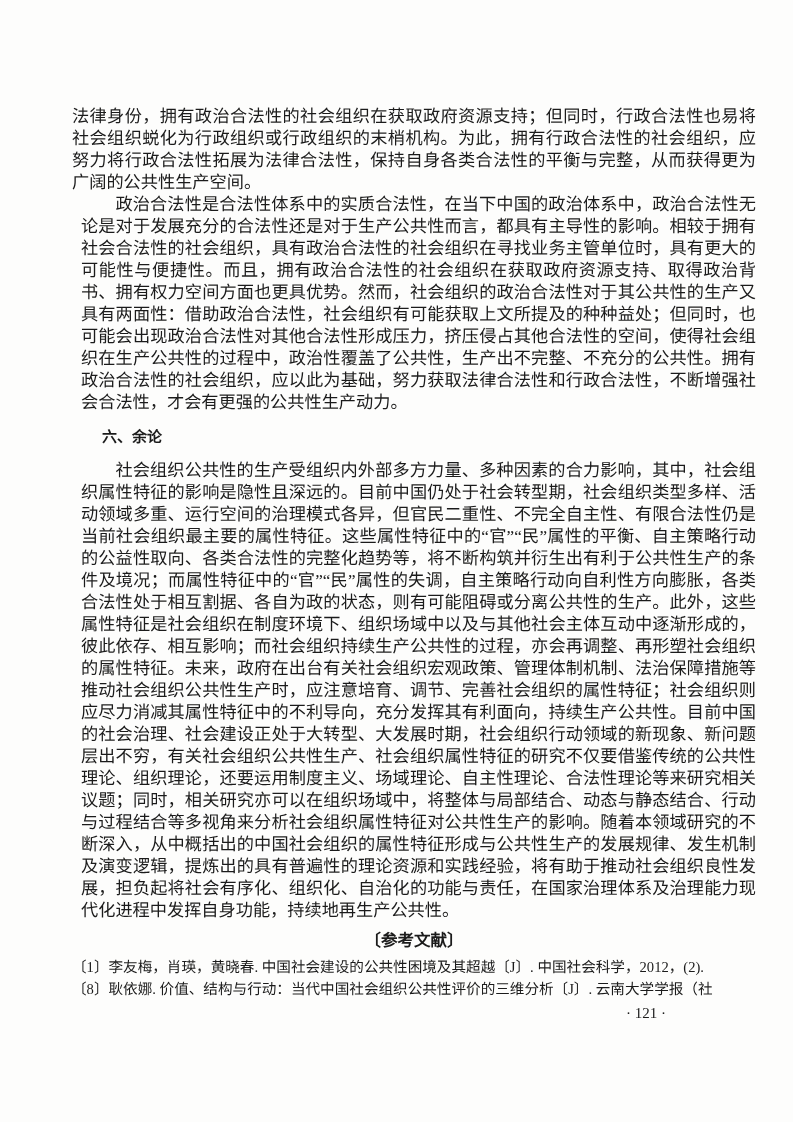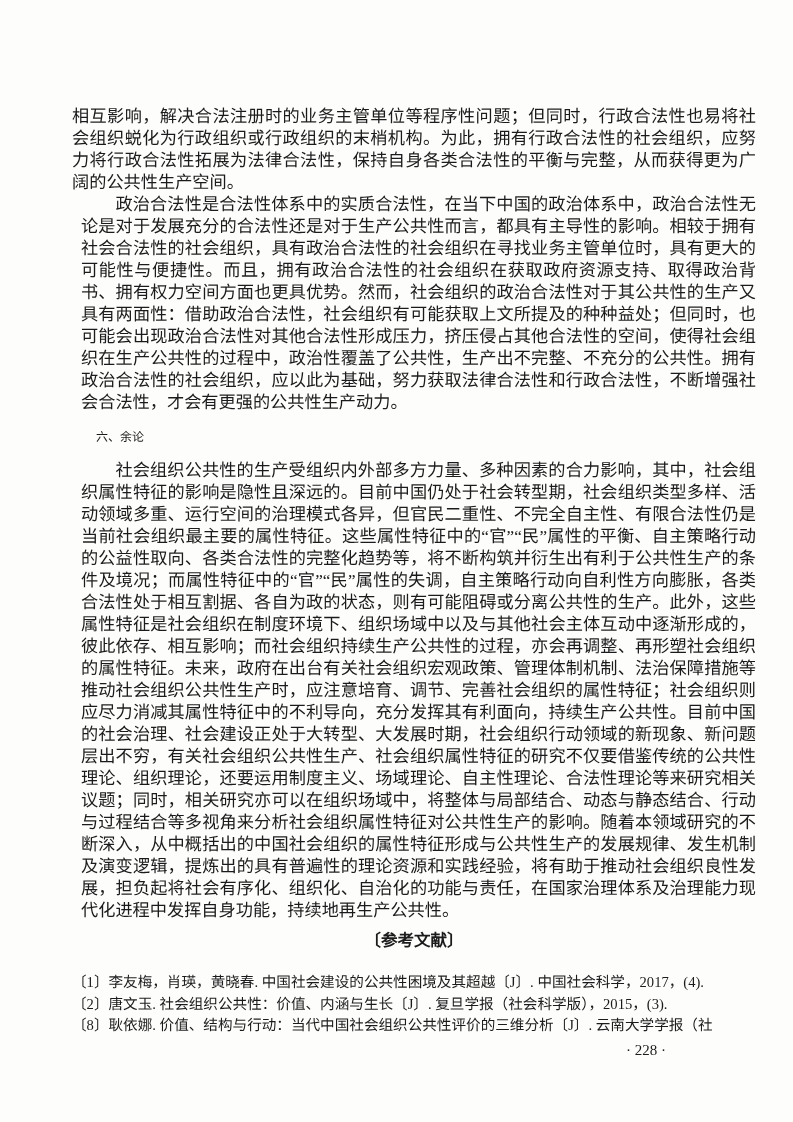--- a/index.html
+++ b/index.html
@@ -24,32 +24,32 @@
   }
   .para {
     margin: 0;
     font-size: 17.2px;
     line-height: 22px;
     text-align: justify;
   }
   .indent { text-indent: 2em; margin-left: 9px; }
   .no-indent { text-indent: 0; }
   .section-heading {
-    font-size: 12px;
-    font-weight: normal;
+    font-size: 15px;
+    font-weight: bold;
     line-height: 22px;
     margin: 12px 0 12px 0;
     text-indent: 2em;
   }
   .ref-heading {
     text-align: center;
     font-weight: bold;
     font-size: 16.5px;
     line-height: 22px;
-    margin: 8px 0 20px 0;
+    margin: 8px 0 5px 0;
   }
   .ref {
     margin: 0;
     font-size: 14.6px;
     line-height: 21.5px;
     text-align: justify;
   }
   .page-number {
     text-align: right;
     padding-right: 90px;
@@ -58,32 +58,31 @@
     margin-top: 3px;
     color: #1b1b1b;
   }
 </style>
 </head>
 <body>
 
 <div class="page">
   <div class="body-text">
 
-    <p class="para no-indent">相互影响，解决合法注册时的业务主管单位等程序性问题；但同时，行政合法性也易将社会组织蜕化为行政组织或行政组织的末梢机构。为此，拥有行政合法性的社会组织，应努力将行政合法性拓展为法律合法性，保持自身各类合法性的平衡与完整，从而获得更为广阔的公共性生产空间。</p>
+    <p class="para no-indent">法律身份，拥有政治合法性的社会组织在获取政府资源支持；但同时，行政合法性也易将社会组织蜕化为行政组织或行政组织的末梢机构。为此，拥有行政合法性的社会组织，应努力将行政合法性拓展为法律合法性，保持自身各类合法性的平衡与完整，从而获得更为广阔的公共性生产空间。</p>
 
     <p class="para indent">政治合法性是合法性体系中的实质合法性，在当下中国的政治体系中，政治合法性无论是对于发展充分的合法性还是对于生产公共性而言，都具有主导性的影响。相较于拥有社会合法性的社会组织，具有政治合法性的社会组织在寻找业务主管单位时，具有更大的可能性与便捷性。而且，拥有政治合法性的社会组织在获取政府资源支持、取得政治背书、拥有权力空间方面也更具优势。然而，社会组织的政治合法性对于其公共性的生产又具有两面性：借助政治合法性，社会组织有可能获取上文所提及的种种益处；但同时，也可能会出现政治合法性对其他合法性形成压力，挤压侵占其他合法性的空间，使得社会组织在生产公共性的过程中，政治性覆盖了公共性，生产出不完整、不充分的公共性。拥有政治合法性的社会组织，应以此为基础，努力获取法律合法性和行政合法性，不断增强社会合法性，才会有更强的公共性生产动力。</p>
 
     <h2 class="section-heading">六、余论</h2>
 
     <p class="para indent">社会组织公共性的生产受组织内外部多方力量、多种因素的合力影响，其中，社会组织属性特征的影响是隐性且深远的。目前中国仍处于社会转型期，社会组织类型多样、活动领域多重、运行空间的治理模式各异，但官民二重性、不完全自主性、有限合法性仍是当前社会组织最主要的属性特征。这些属性特征中的“官”“民”属性的平衡、自主策略行动的公益性取向、各类合法性的完整化趋势等，将不断构筑并衍生出有利于公共性生产的条件及境况；而属性特征中的“官”“民”属性的失调，自主策略行动向自利性方向膨胀，各类合法性处于相互割据、各自为政的状态，则有可能阻碍或分离公共性的生产。此外，这些属性特征是社会组织在制度环境下、组织场域中以及与其他社会主体互动中逐渐形成的，彼此依存、相互影响；而社会组织持续生产公共性的过程，亦会再调整、再形塑社会组织的属性特征。未来，政府在出台有关社会组织宏观政策、管理体制机制、法治保障措施等推动社会组织公共性生产时，应注意培育、调节、完善社会组织的属性特征；社会组织则应尽力消减其属性特征中的不利导向，充分发挥其有利面向，持续生产公共性。目前中国的社会治理、社会建设正处于大转型、大发展时期，社会组织行动领域的新现象、新问题层出不穷，有关社会组织公共性生产、社会组织属性特征的研究不仅要借鉴传统的公共性理论、组织理论，还要运用制度主义、场域理论、自主性理论、合法性理论等来研究相关议题；同时，相关研究亦可以在组织场域中，将整体与局部结合、动态与静态结合、行动与过程结合等多视角来分析社会组织属性特征对公共性生产的影响。随着本领域研究的不断深入，从中概括出的中国社会组织的属性特征形成与公共性生产的发展规律、发生机制及演变逻辑，提炼出的具有普遍性的理论资源和实践经验，将有助于推动社会组织良性发展，担负起将社会有序化、组织化、自治化的功能与责任，在国家治理体系及治理能力现代化进程中发挥自身功能，持续地再生产公共性。</p>
 
     <div class="ref-heading">〔参考文献〕</div>
 
-    <p class="ref">〔1〕李友梅，肖瑛，黄晓春. 中国社会建设的公共性困境及其超越〔J〕. 中国社会科学，2017，(4).</p>
+    <p class="ref">〔1〕李友梅，肖瑛，黄晓春. 中国社会建设的公共性困境及其超越〔J〕. 中国社会科学，2012，(2).</p>
 
-    <p class="ref">〔2〕唐文玉. 社会组织公共性：价值、内涵与生长〔J〕. 复旦学报（社会科学版），2015，(3).</p>
 
     <p class="ref">〔8〕耿依娜. 价值、结构与行动：当代中国社会组织公共性评价的三维分析〔J〕. 云南大学学报（社</p>
 
-    <div class="page-number">· 228 ·</div>
+    <div class="page-number">· 121 ·</div>
 
   </div>
 </div>
 
 </body></html>

